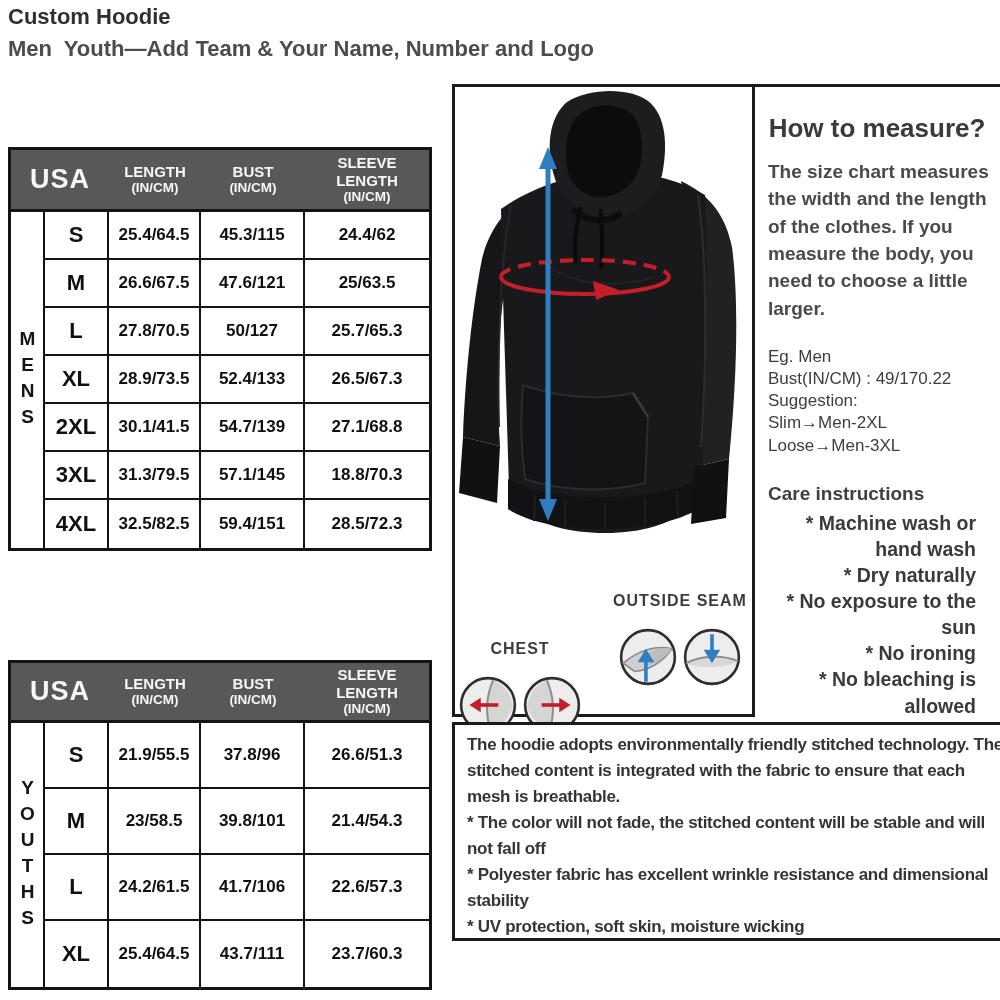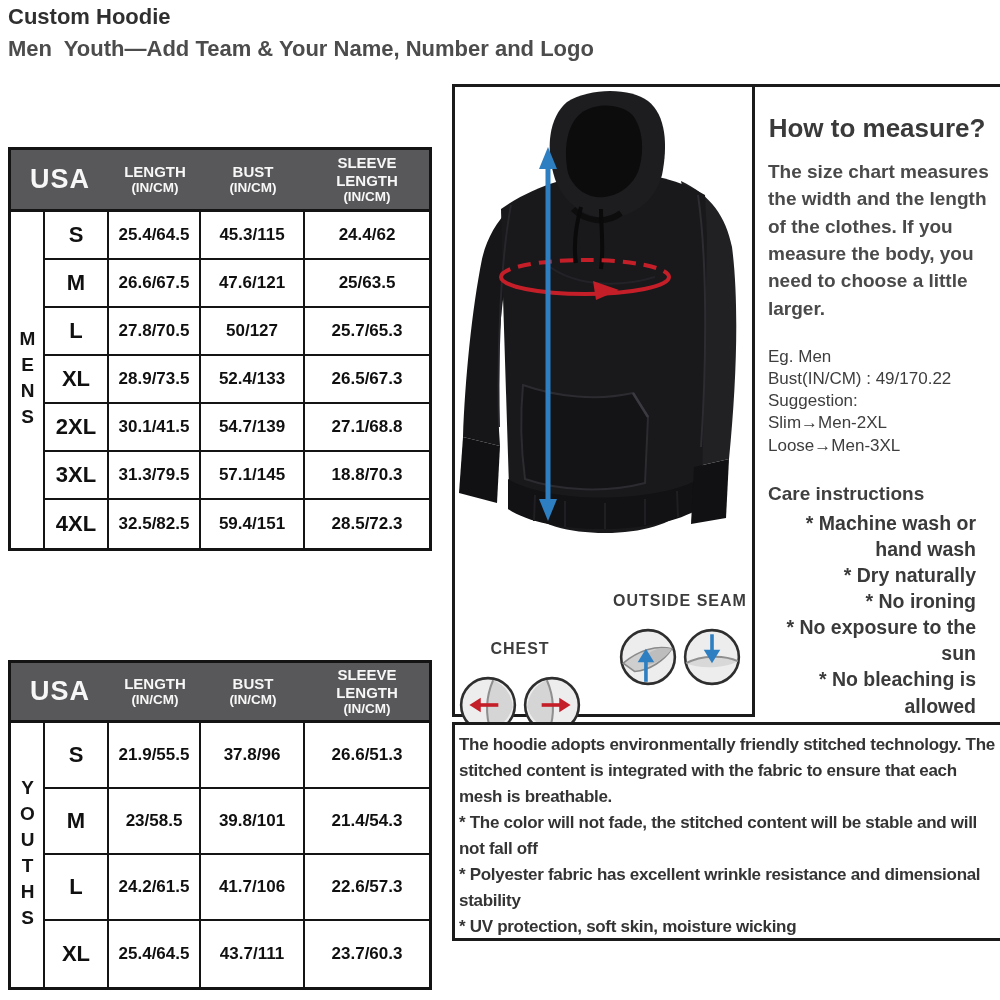--- a/index.html
+++ b/index.html
@@ -23,21 +23,21 @@
   .side-cell { grid-column:1; grid-row:2/-1; display:flex; align-items:center; justify-content:center; font-weight:bold; font-size:19px; color:#141414; border-right:2px solid var(--table-border); writing-mode:vertical-rl; text-orientation:upright; letter-spacing:5px; }
   .td { display:flex; align-items:center; justify-content:center; border-right:2px solid var(--table-border); border-bottom:2px solid var(--table-border); font-weight:bold; font-size:17px; color:#101010; }
   .td.size-cell { font-size:22px; }
   .td[data-name="sleeve-cell"] { border-right:none; }
   .size-table > .td:nth-last-child(-n+4) { border-bottom:none; }
 
   
   .panel { position:absolute; background:#fff; }
   #hoodie-panel  { left:452px; top:84px; width:303px; height:633px; border:3px solid var(--panel-border); }
   #measure-panel { left:755px; top:84px; width:245px; height:633px; border-top:3px solid var(--panel-border); padding:22px 6px 0 13px; }
-  #desc-panel    { left:452px; top:722px; width:548px; height:219px; border:3px solid var(--panel-border); border-right:none; padding:7px 6px 0 4px; }
+  #desc-panel    { left:452px; top:722px; width:548px; height:219px; border:3px solid var(--panel-border); border-right:none; padding:7px 6px 0 12px; }
 
   #hoodie-art { position:absolute; left:0; top:0; width:297px; height:500px; }
   .diagram-group { position:absolute; text-align:center; }
   #chest-group { left:0; top:508px; width:130px;margin-top:45px; }
   #seam-group  { left:158px; top:505px; width:134px; }
   .diagram-label { font-size:16px; font-weight:bold; color:#3c3c3c; letter-spacing:1px; }
   .diagram-icons { display:flex; justify-content:center; gap:6px; margin-top:16px; }
   .diagram-icons svg { width:58px; height:62px; }
 
   
@@ -231,22 +231,22 @@
       <div data-name="example-line">Eg. Men</div>
       <div data-name="example-line">Bust(IN/CM) : 49/170.22</div>
       <div data-name="example-line">Suggestion:</div>
       <div data-name="example-line">Slim→Men-2XL</div>
       <div data-name="example-line">Loose→Men-3XL</div>
     </div>
     <div id="care-heading" data-name="care-instructions-heading">Care instructions</div>
     <ul id="care-list" data-name="care-instructions-list">
       <li data-name="care-item">* Machine wash or hand wash</li>
       <li data-name="care-item">* Dry naturally</li>
+      <li data-name="care-item">* No exposure to the sun</li>
       <li data-name="care-item">* No ironing</li>
-      <li data-name="care-item">* No exposure to the sun</li>
       <li data-name="care-item">* No bleaching is allowed</li>
     </ul>
   </div>
 
   <div class="panel" id="desc-panel" data-name="fabric-description-panel">
     <p data-name="description-paragraph">The hoodie adopts environmentally friendly stitched technology. The stitched content is integrated with the fabric to ensure that each mesh is breathable.</p>
     <p data-name="description-paragraph">* The color will not fade, the stitched content will be stable and will not fall off</p>
     <p data-name="description-paragraph">* Polyester fabric has excellent wrinkle resistance and dimensional stability</p>
     <p data-name="description-paragraph">* UV protection, soft skin, moisture wicking</p>
   </div>

